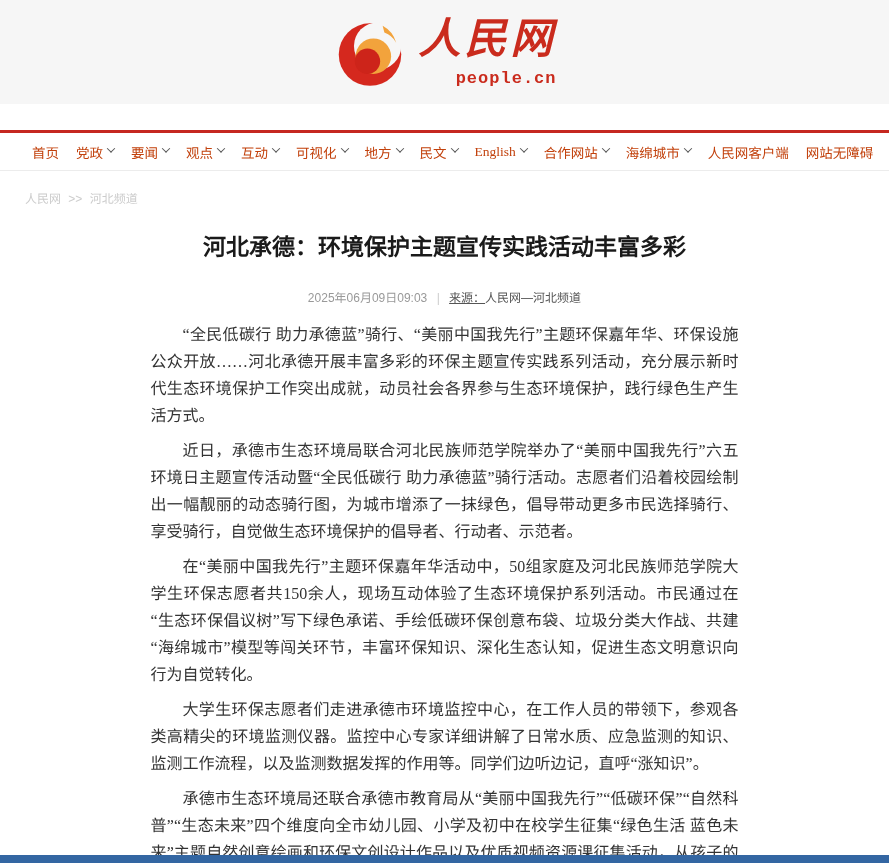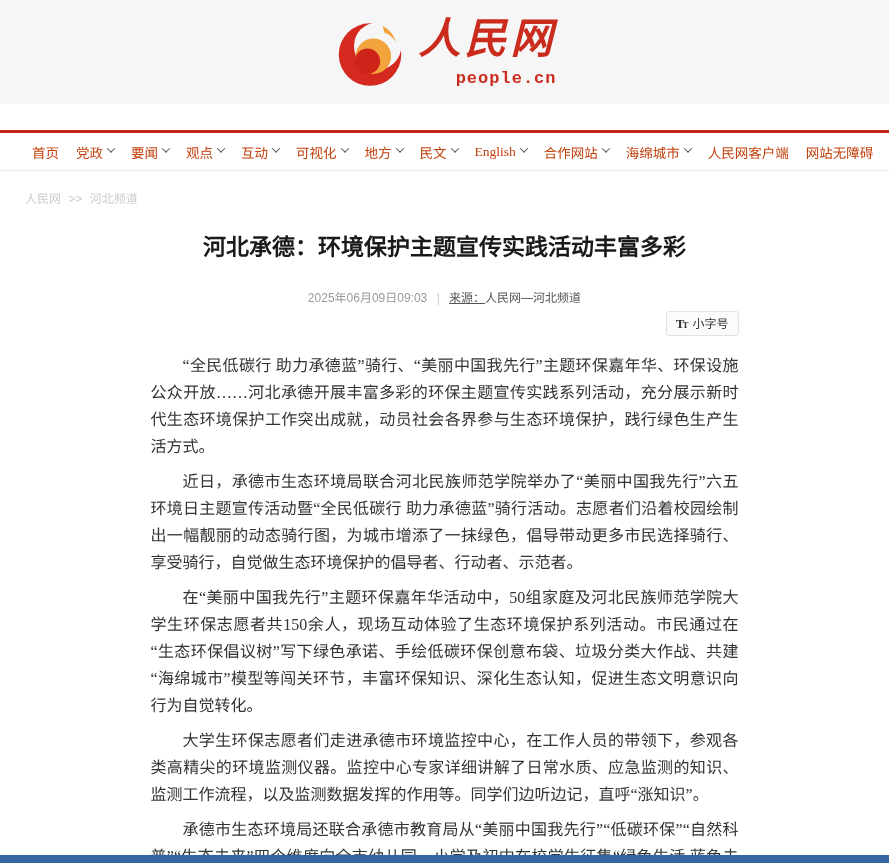--- a/index.html
+++ b/index.html
@@ -239,26 +239,20 @@
 
   <main class="article">
     <h1 class="article-title">河北承德：环境保护主题宣传实践活动丰富多彩</h1>
 
     <div class="article-meta">
       <span>2025年06月09日09:03</span>
       <span class="meta-div">|</span>
       <span class="src-label">来源：</span><a class="src-link">人民网—河北频道</a>
     </div>
 
-    <div class="article-toolbar">
-      <button class="font-size-btn">
-        <span><span class="t-big">T</span><span class="t-small">T</span></span>
-        <span>小字号</span>
-      </button>
-    </div>
 
     <div class="article-body" id="article-body">
         <p>“全民低碳行 助力承德蓝”骑行、“美丽中国我先行”主题环保嘉年华、环保设施公众开放……河北承德开展丰富多彩的环保主题宣传实践系列活动，充分展示新时代生态环境保护工作突出成就，动员社会各界参与生态环境保护，践行绿色生产生活方式。</p>
         <p>近日，承德市生态环境局联合河北民族师范学院举办了“美丽中国我先行”六五环境日主题宣传活动暨“全民低碳行 助力承德蓝”骑行活动。志愿者们沿着校园绘制出一幅靓丽的动态骑行图，为城市增添了一抹绿色，倡导带动更多市民选择骑行、享受骑行，自觉做生态环境保护的倡导者、行动者、示范者。</p>
         <p>在“美丽中国我先行”主题环保嘉年华活动中，50组家庭及河北民族师范学院大学生环保志愿者共150余人，现场互动体验了生态环境保护系列活动。市民通过在“生态环保倡议树”写下绿色承诺、手绘低碳环保创意布袋、垃圾分类大作战、共建“海绵城市”模型等闯关环节，丰富环保知识、深化生态认知，促进生态文明意识向行为自觉转化。</p>
         <p>大学生环保志愿者们走进承德市环境监控中心，在工作人员的带领下，参观各类高精尖的环境监测仪器。监控中心专家详细讲解了日常水质、应急监测的知识、监测工作流程，以及监测数据发挥的作用等。同学们边听边记，直呼“涨知识”。</p>
         <p>承德市生态环境局还联合承德市教育局从“美丽中国我先行”“低碳环保”“自然科普”“生态未来”四个维度向全市幼儿园、小学及初中在校学生征集“绿色生活 蓝色未来”主题自然创意绘画和环保文创设计作品以及优质视频资源课征集活动，从孩子的视角向全社会展现绿色健康环保理念。</p>
       </div>
   </main>
 

